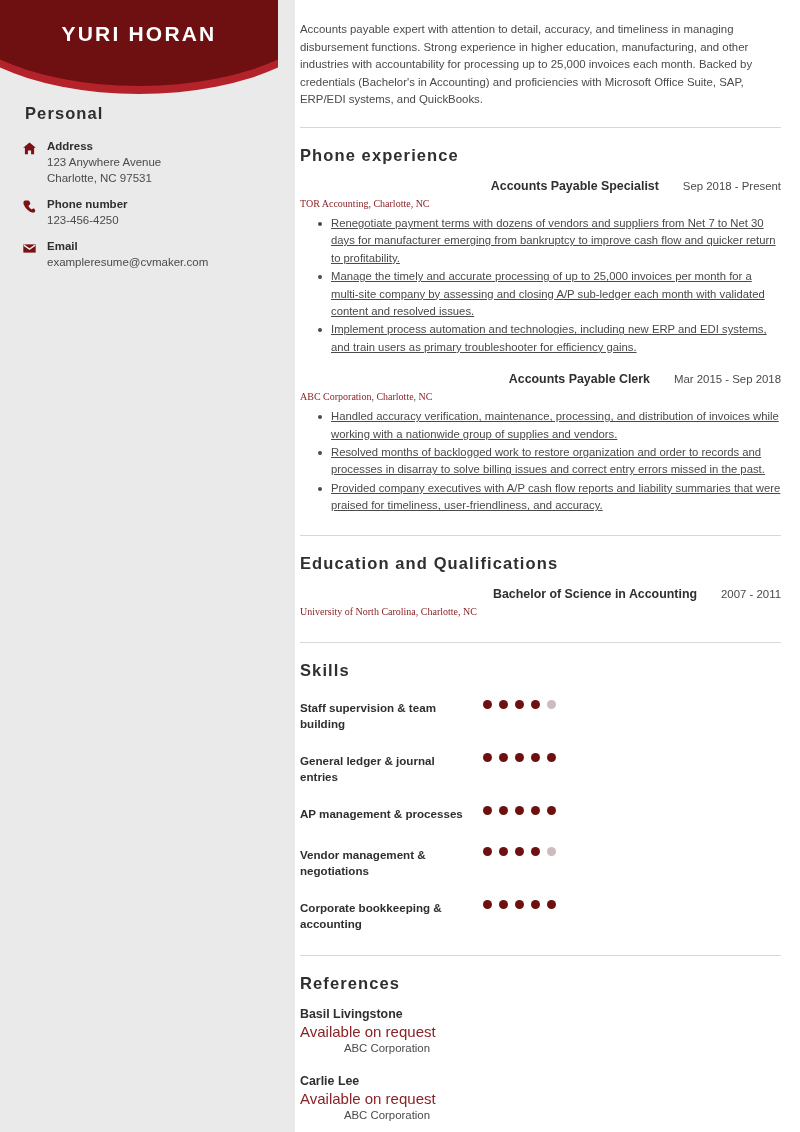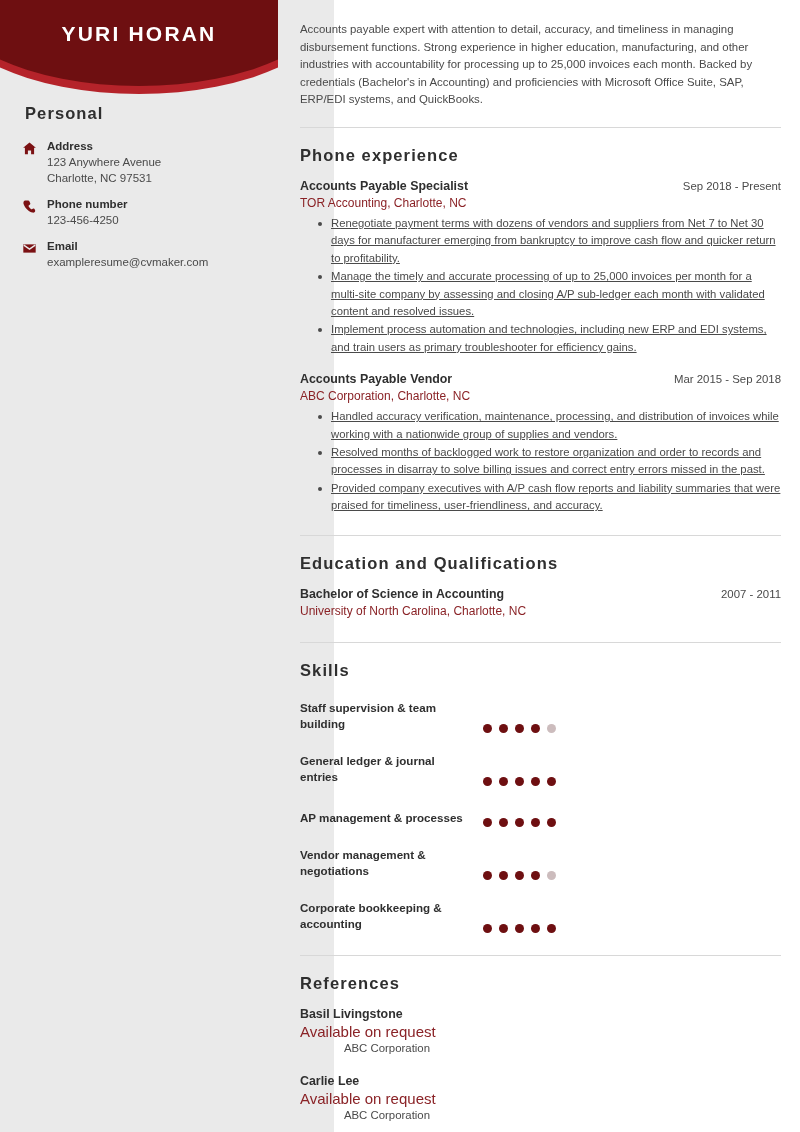--- a/index.html
+++ b/index.html
@@ -20,21 +20,21 @@
     height: 1132px;
     overflow: hidden;
     background: #ffffff;
   }
 
   
   .sidebar {
     position: absolute;
     left: 0;
     top: 0;
-    width: 334px;
+    width: 295px;
     height: 1132px;
     background: #eaeaea;
     overflow: hidden;
   }
 
   
   .header-band {
     position: absolute;
     left: 0;
     top: 0;
@@ -155,42 +155,44 @@
     color: #2f2f2f;
     letter-spacing: 1.1px;
     margin: 0 0 13px 0;
   }
 
   .entry { margin-bottom: 15px; }
   .entry:last-child { margin-bottom: 0; }
 
   .entry-head {
     display: flex;
-    justify-content: space-between;
+    justify-content: flex-end;
     align-items: baseline;
+    gap: 12px;
   }
   .entry-title {
     font-size: 12.4px;
     font-weight: bold;
     color: #2f2f2f;
     line-height: 17px;
   }
   .entry-date {
     font-size: 11.4px;
     color: #4a4a4a;
     line-height: 17px;
     white-space: nowrap;
     text-align: right;
     padding-left: 12px;
   }
   .entry-org {
-    font-size: 12px;
+    font-size: 10px;
     color: #8a2226;
     line-height: 17px;
     margin-bottom: 3px;
+    font-family: Liberation Serif, serif;
   }
 
   ul.bullets {
     margin: 3px 0 0 0;
     padding-left: 18px;
     list-style: none;
   }
   ul.bullets li {
     position: relative;
     font-size: 11.3px;
@@ -207,21 +209,21 @@
     top: 7px;
     width: 4px;
     height: 4px;
     border-radius: 50%;
     background: #4a4a4a;
   }
 
   
   .skill-row {
     display: flex;
-    align-items: flex-end;
+    align-items: flex-start;
     margin-bottom: 8px;
     min-height: 21px;
     margin-top: 20px;
   }
   .skill-name {
     width: 183px;
     font-size: 11.6px;
     font-weight: bold;
     color: #2f2f2f;
     line-height: 16.5px;
@@ -344,21 +346,21 @@
           <div class="entry-org">TOR Accounting, Charlotte, NC</div>
           <ul class="bullets">
             <li>Renegotiate payment terms with dozens of vendors and suppliers from Net 7 to Net 30 days for manufacturer emerging from bankruptcy to improve cash flow and quicker return to profitability.</li>
             <li>Manage the timely and accurate processing of up to 25,000 invoices per month for a multi-site company by assessing and closing A/P sub-ledger each month with validated content and resolved issues.</li>
             <li>Implement process automation and technologies, including new ERP and EDI systems, and train users as primary troubleshooter for efficiency gains.</li>
           </ul>
         </div>
 
         <div class="entry">
           <div class="entry-head">
-            <span class="entry-title">Accounts Payable Vendor</span>
+            <span class="entry-title">Accounts Payable Clerk</span>
             <span class="entry-date">Mar 2015 - Sep 2018</span>
           </div>
           <div class="entry-org">ABC Corporation, Charlotte, NC</div>
           <ul class="bullets">
             <li>Handled accuracy verification, maintenance, processing, and distribution of invoices while working with a nationwide group of supplies and vendors.</li>
             <li>Resolved months of backlogged work to restore organization and order to records and processes in disarray to solve billing issues and correct entry errors missed in the past.</li>
             <li>Provided company executives with A/P cash flow reports and liability summaries that were praised for timeliness, user-friendliness, and accuracy.</li>
           </ul>
         </div>
       </section>

